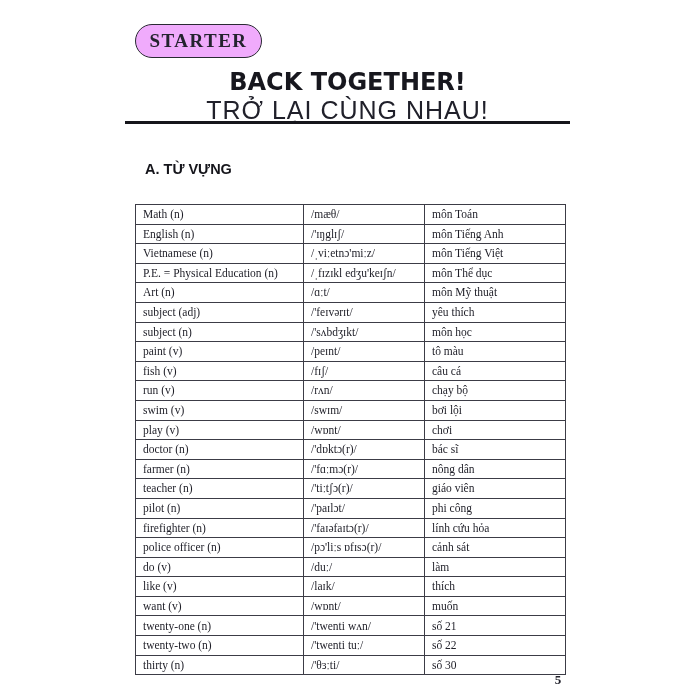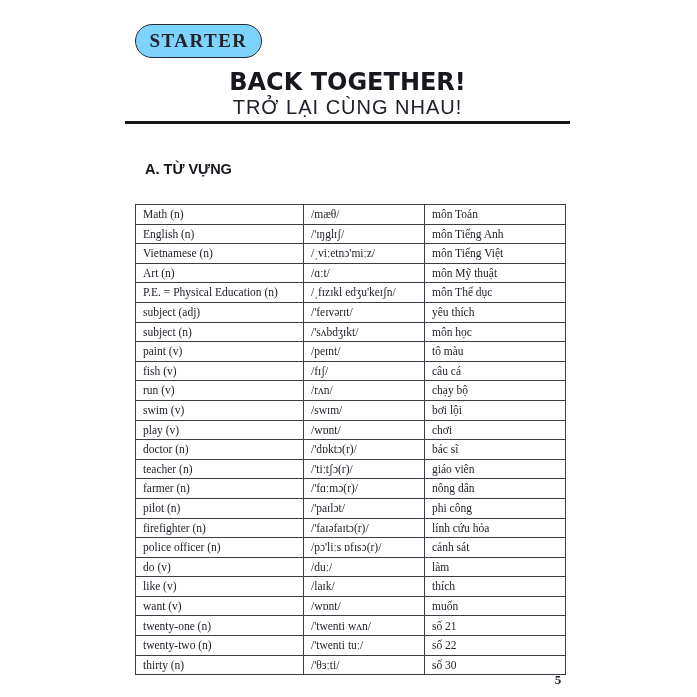--- a/index.html
+++ b/index.html
@@ -13,21 +13,21 @@
     overflow: hidden;
   }
   .badge {
     position: absolute;
     left: 135px; top: 24px;
     width: 127px; height: 34px;
     border: 1.5px solid #2a2a33;
     border-radius: 17px;
     display: flex; align-items: center; justify-content: center;
     box-sizing: border-box;
-    background: #7dd3fc;
+    background: #f0abfc;
   }
   .badge span {
     font-family: "Liberation Serif", serif;
     font-weight: bold;
     font-size: 19px;
     letter-spacing: 1.5px;
     color: #23232e;
   }
   .title {
     position: absolute;
@@ -39,21 +39,21 @@
     letter-spacing: 0px;
     color: #17171e;
     transform: scaleY(1.05);
   }
   .subtitle {
     position: absolute;
     left: 125px; width: 445px; top: 96px;
     text-align: center;
     font-family: "Liberation Sans", sans-serif;
     font-weight: normal;
-    font-size: 20px;
+    font-size: 25px;
     letter-spacing: 1px;
     color: #20202a;
   }
   .rule {
     position: absolute;
     left: 125px; top: 121px;
     width: 445px; height: 3px;
     background: #15151b;
   }
   .section-heading {
@@ -125,30 +125,30 @@
           <td>English (n)</td>
           <td>/'ɪŋglɪʃ/</td>
           <td>môn Tiếng Anh</td>
         </tr>
         <tr>
           <td>Vietnamese (n)</td>
           <td>/ˌviːetnɔ'miːz/</td>
           <td>môn Tiếng Việt</td>
         </tr>
         <tr>
+          <td>P.E. = Physical Education (n)</td>
+          <td>/ˌfɪzɪkl edʒu'keɪʃn/</td>
+          <td>môn Thể dục</td>
+        </tr>
+        <tr>
           <td>Art (n)</td>
           <td>/ɑːt/</td>
           <td>môn Mỹ thuật</td>
         </tr>
         <tr>
-          <td>P.E. = Physical Education (n)</td>
-          <td>/ˌfɪzɪkl edʒu'keɪʃn/</td>
-          <td>môn Thể dục</td>
-        </tr>
-        <tr>
           <td>subject (adj)</td>
           <td>/'feɪvərɪt/</td>
           <td>yêu thích</td>
         </tr>
         <tr>
           <td>subject (n)</td>
           <td>/'sʌbdʒɪkt/</td>
           <td>môn học</td>
         </tr>
         <tr>
@@ -175,30 +175,30 @@
           <td>play (v)</td>
           <td>/wɒnt/</td>
           <td>chơi</td>
         </tr>
         <tr>
           <td>doctor (n)</td>
           <td>/'dɒktɔ(r)/</td>
           <td>bác sĩ</td>
         </tr>
         <tr>
+          <td>farmer (n)</td>
+          <td>/'fɑːmɔ(r)/</td>
+          <td>nông dân</td>
+        </tr>
+        <tr>
           <td>teacher (n)</td>
           <td>/'tiːtʃɔ(r)/</td>
           <td>giáo viên</td>
         </tr>
         <tr>
-          <td>farmer (n)</td>
-          <td>/'fɑːmɔ(r)/</td>
-          <td>nông dân</td>
-        </tr>
-        <tr>
           <td>pilot (n)</td>
           <td>/'paɪlɔt/</td>
           <td>phi công</td>
         </tr>
         <tr>
           <td>firefighter (n)</td>
           <td>/'faɪəfaɪtɔ(r)/</td>
           <td>lính cứu hỏa</td>
         </tr>
         <tr>

